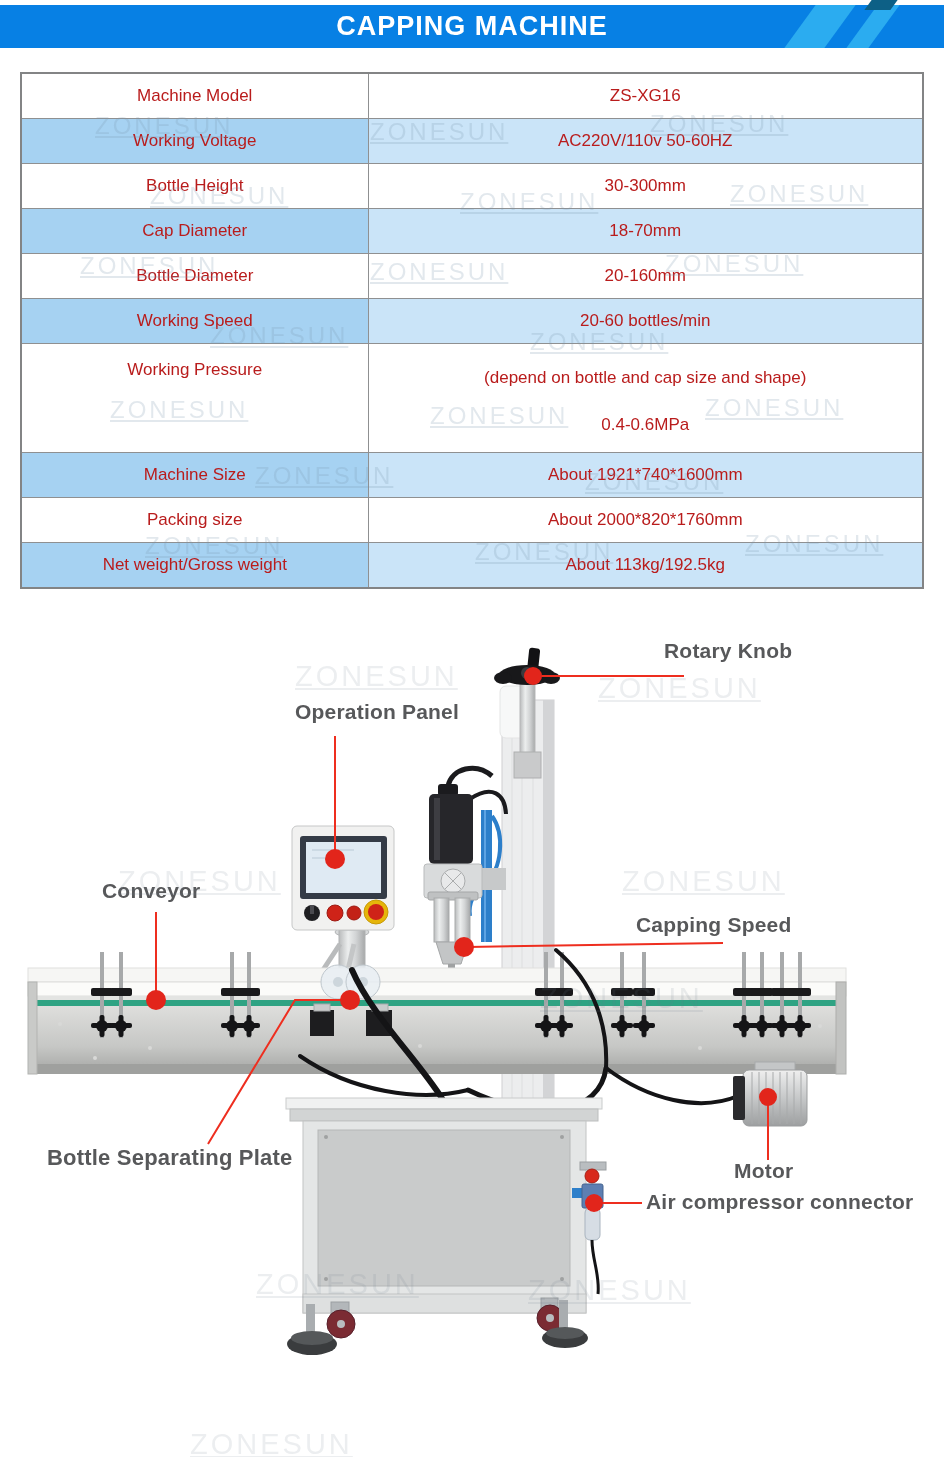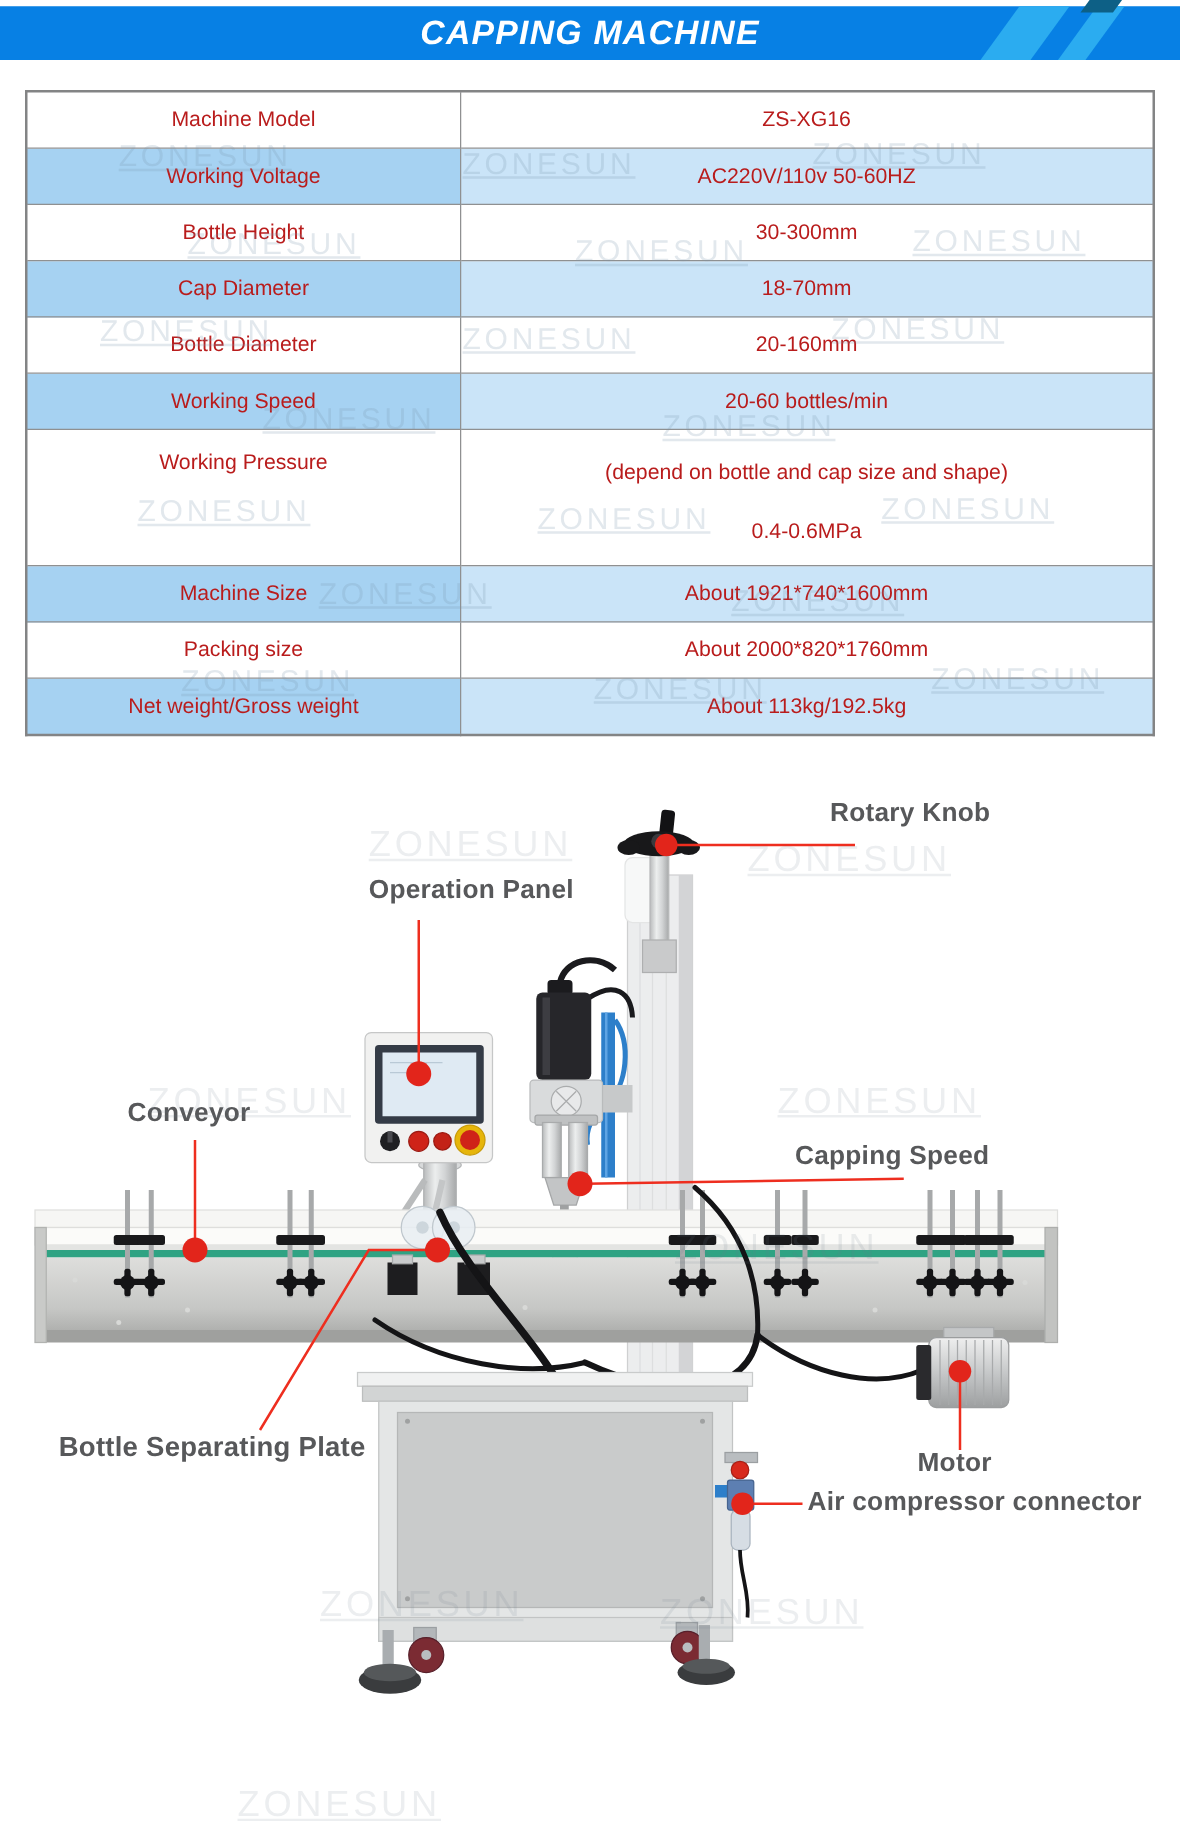--- a/index.html
+++ b/index.html
@@ -1,20 +1,20 @@
 <!DOCTYPE html>
 <html><head>
 <meta charset="utf-8">
 <style>
   html,body{margin:0;padding:0;background:#fff;}
   body{font-family:"Liberation Sans",sans-serif;}
   #page{position:relative;width:944px;height:1457px;background:#fff;overflow:hidden;}
 
   
-  .banner{position:absolute;left:0;top:5px;width:944px;height:43px;background:#0780E4;overflow:hidden;font-style:italic;}
+  .banner{position:absolute;left:0;top:5px;width:944px;height:43px;background:#0780E4;overflow:hidden;}
   .banner-title{position:absolute;left:0;top:0;width:100%;height:43px;line-height:43px;text-align:center;
     color:#fff;font-size:27px;font-weight:bold;letter-spacing:1px;}
   .stripe{position:absolute;top:-10px;height:63px;background:#2BACF0;transform:skewX(-36deg);}
   .stripe-1{left:800px;width:40px;}
   .stripe-2{left:862px;width:22px;}
   .accent-dark{position:absolute;top:0;left:868px;width:26px;height:10px;background:#0D6086;transform:skewX(-36deg);}
 
   
   .spec-wrap{position:absolute;left:20px;top:72px;width:904px;}
   table.spec{width:904px;border-collapse:collapse;table-layout:fixed;border:2px solid #838485;}

